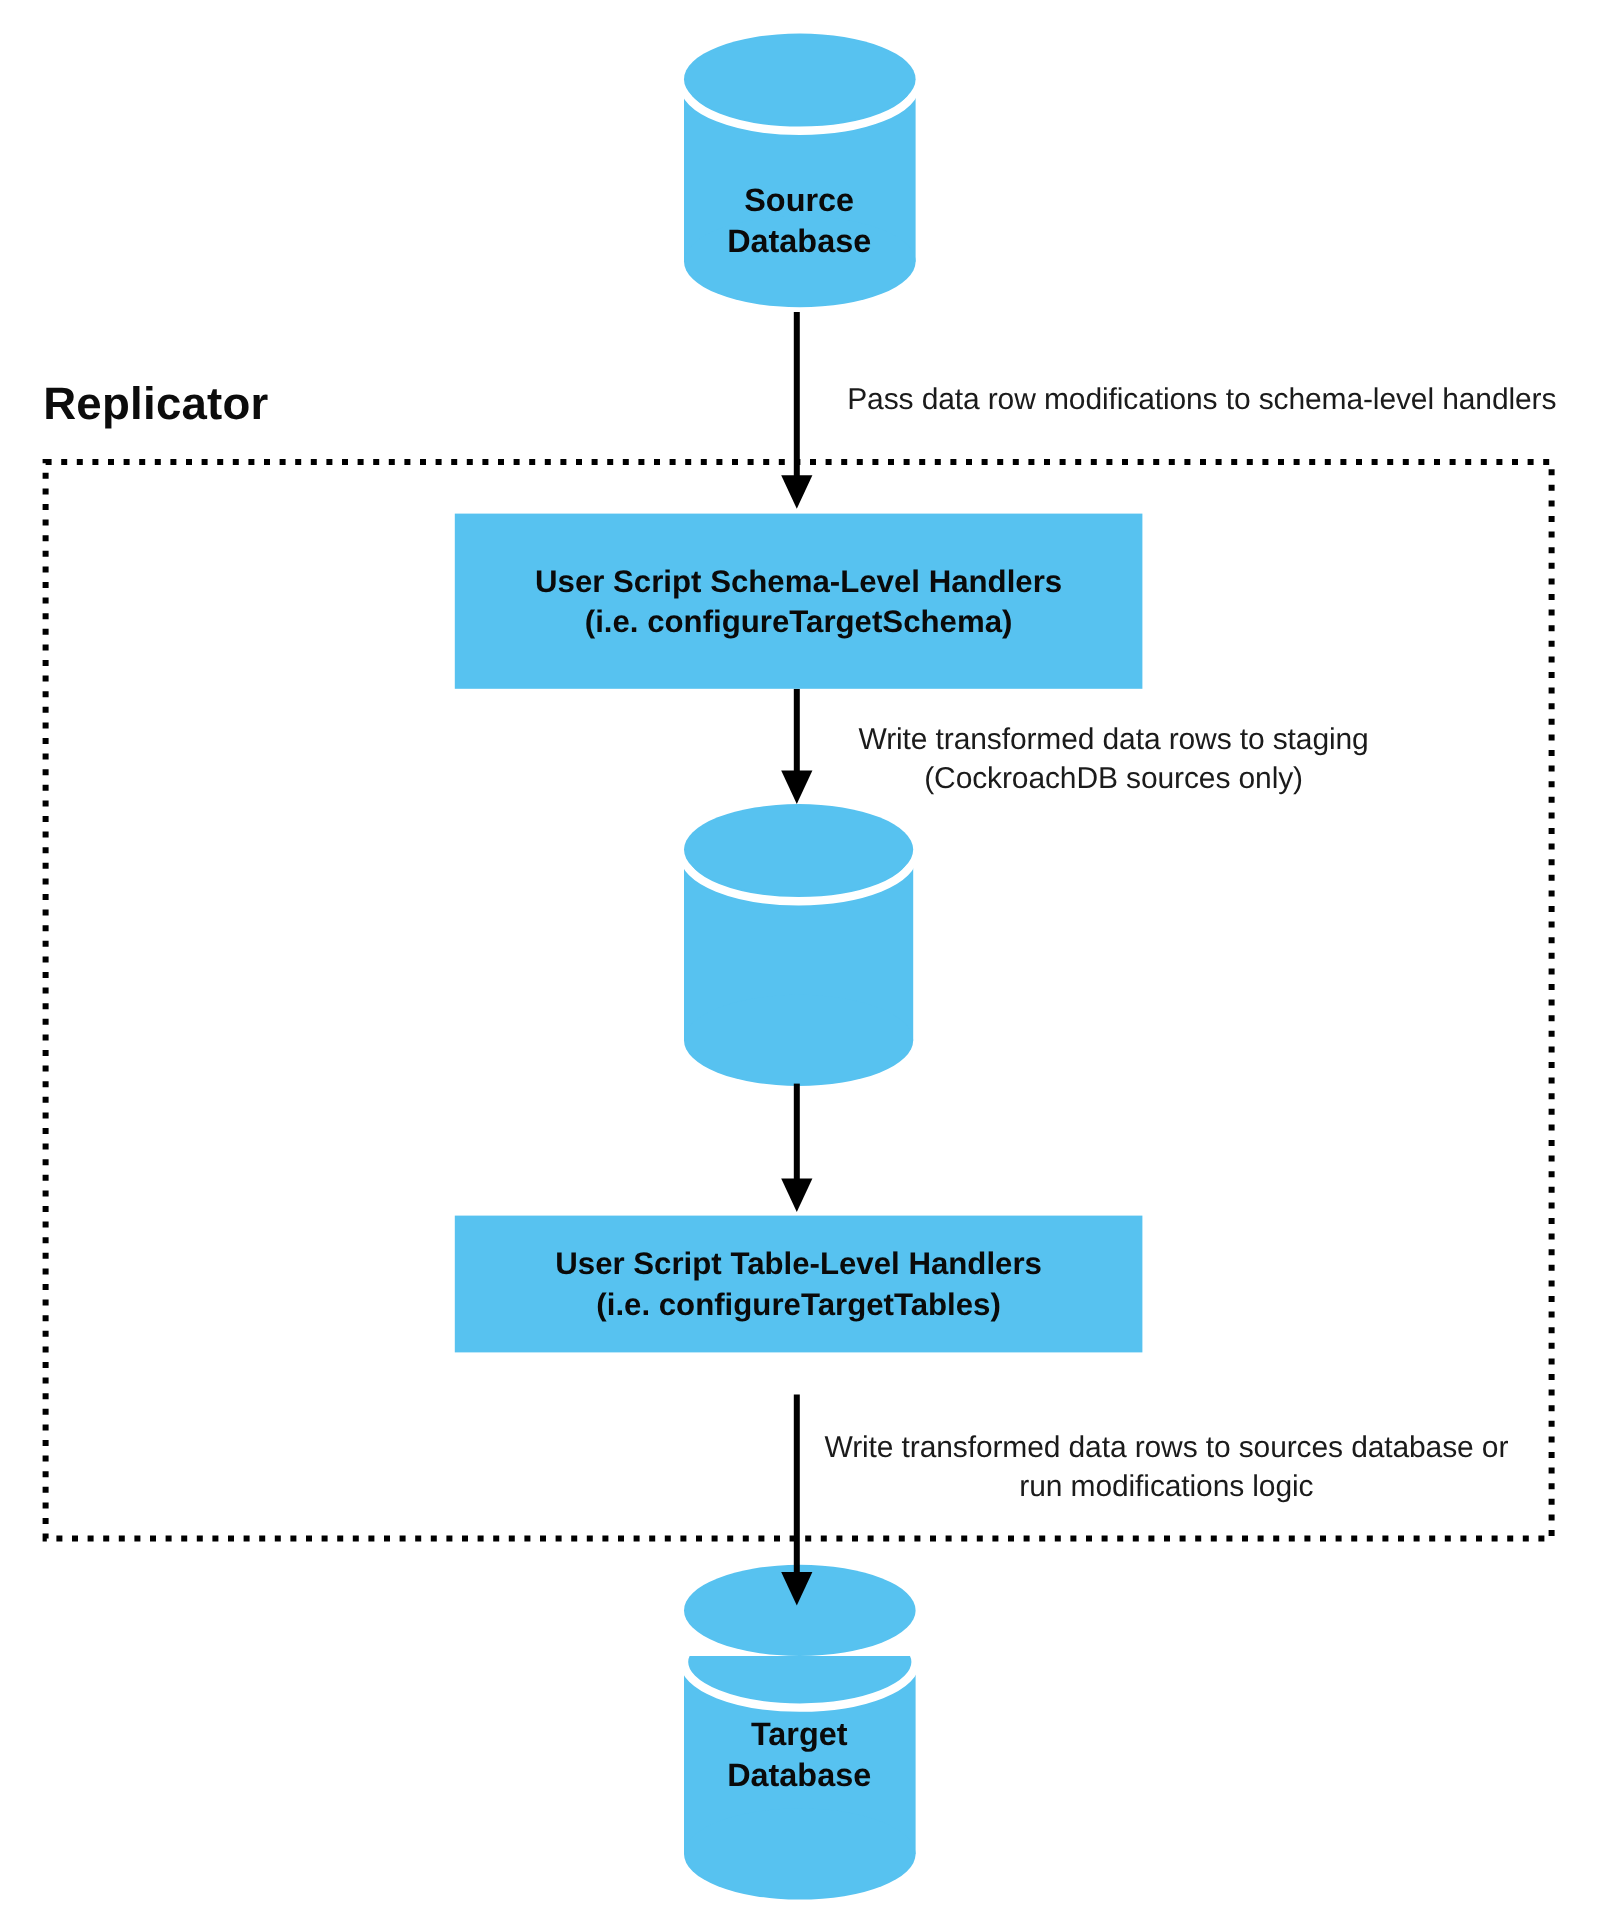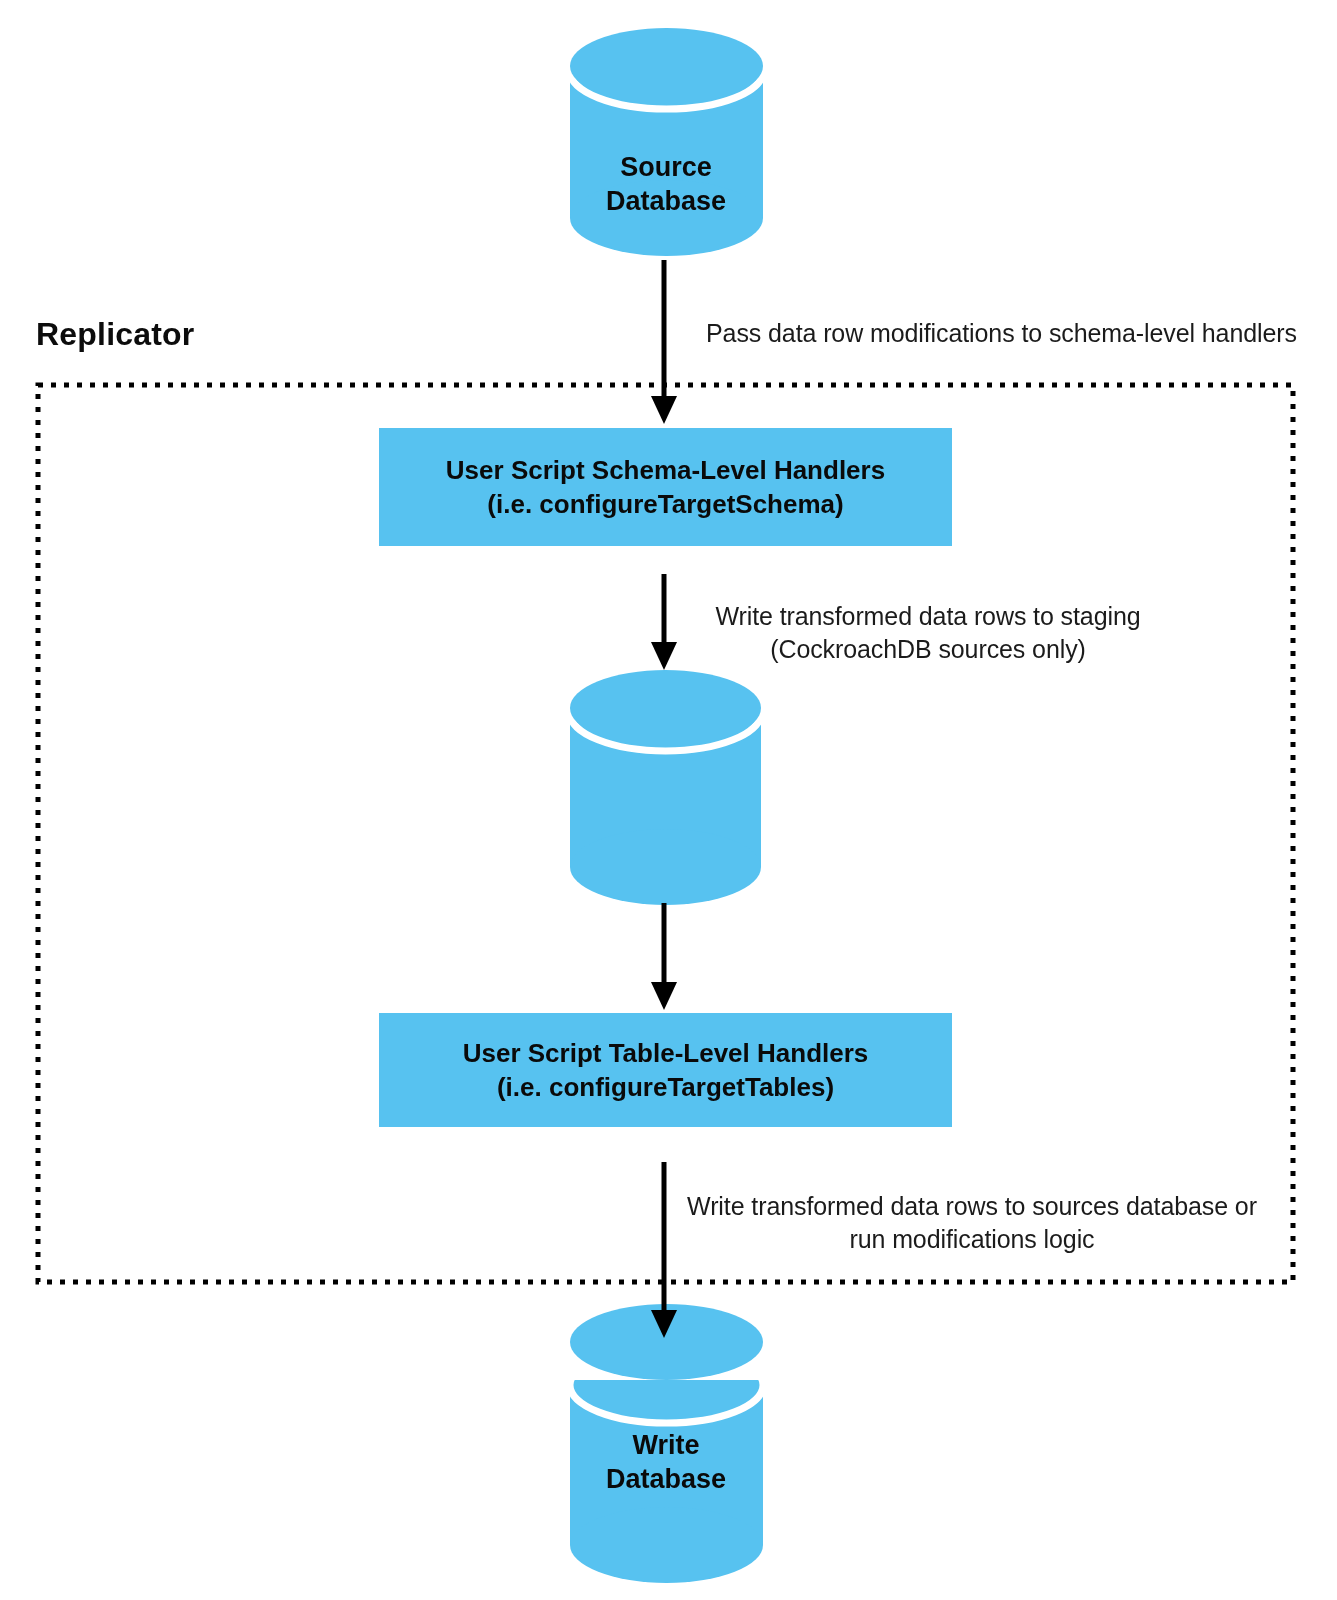--- a/index.html
+++ b/index.html
@@ -24,41 +24,41 @@
     position: absolute;
     left: 0; top: 0;
     width: 1337px;
     height: 1600px;
   }
   
   .group-title {
     position: absolute;
     left: 36px;
     top: 316px;
-    font-size: 32px;
+    font-size: 38px;
     font-weight: bold;
     color: #0c0c0c;
     letter-spacing: 0.2px;
   }
   
   .proc-box {
     position: absolute;
     width: 573px;
     background: var(--node-fill);
     display: flex;
     flex-direction: column;
     align-items: center;
     justify-content: center;
     text-align: center;
     font-size: 26px;
     font-weight: bold;
     color: #0a0a0a;
     line-height: 34px;
   }
-  .proc-box.schema { left: 379px; top: 428px; height: 118px; }
+  .proc-box.schema { left: 379px; top: 428px; height: 146px; }
   .proc-box.table  { left: 379px; top: 1013px; height: 114px; }
   
   .cyl-label {
     position: absolute;
     width: 240px;
     text-align: center;
     font-size: 27px;
     font-weight: bold;
     color: #0a0a0a;
     line-height: 34px;
@@ -144,21 +144,21 @@
     <div>(i.e. configureTargetSchema)</div>
   </div>
 
 
   <div class="proc-box table">
     <div>User Script Table-Level Handlers</div>
     <div>(i.e. configureTargetTables)</div>
   </div>
 
   <div class="cyl-label target">
-    <div>Write</div>
+    <div>Target</div>
     <div>Database</div>
   </div>
 
   <div class="edge-label e1">
     <div>Pass data row modifications to schema-level handlers</div>
   </div>
 
   <div class="edge-label e2 centered">
     <div>Write transformed data rows to staging</div>
     <div>(CockroachDB sources only)</div>

